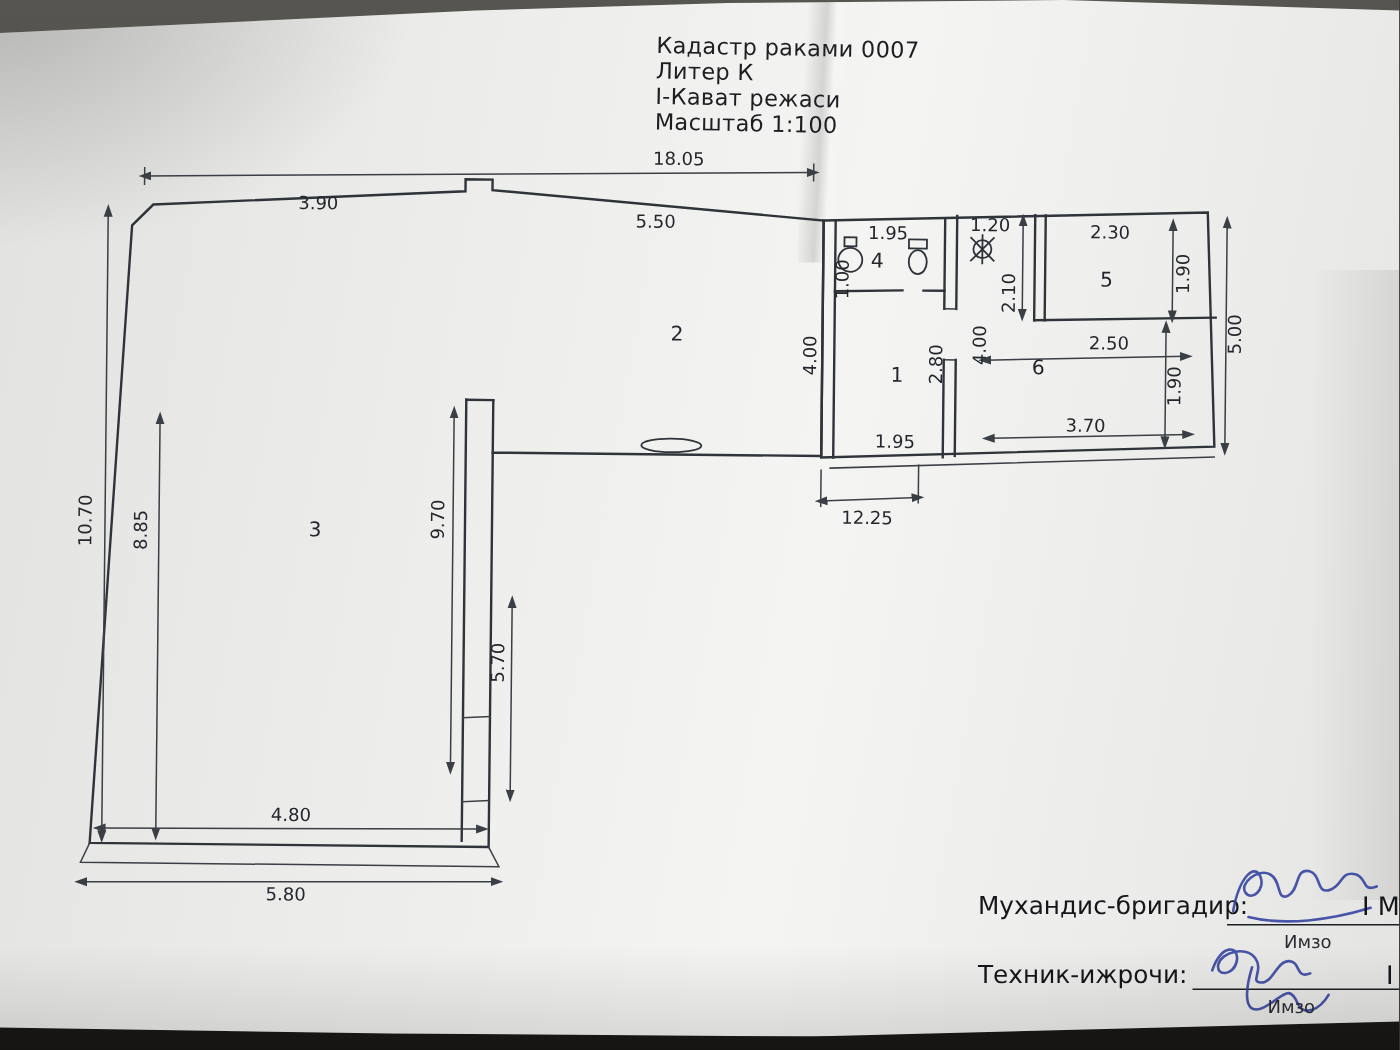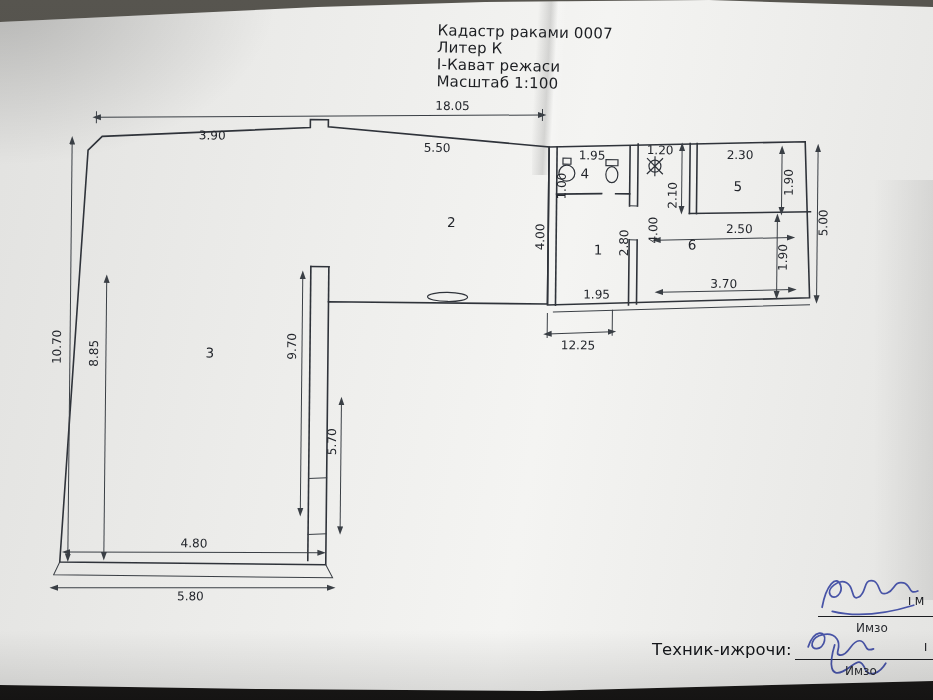--- a/index.html
+++ b/index.html
@@ -29,21 +29,21 @@
   .plan .room{font-size:13.5px;}
   .walls{stroke:#2f333a;stroke-width:1.6;fill:none;stroke-linecap:square;}
   .thin{stroke:#3a3f45;stroke-width:1;fill:none;}
   .dimline{stroke:#3a3f45;stroke-width:1;fill:none;}
   .fixture{stroke:#2f333a;stroke-width:1.2;fill:none;}
   .dooroval{stroke:#2f333a;stroke-width:1.2;fill:#f1f1ef;}
 
   .footer-label{position:absolute;color:#14161a;font-size:16.5px;white-space:nowrap;}
   .sign-line{position:absolute;border-top:1.6px solid #1c1e22;}
   .imzo{position:absolute;color:#2a2c31;font-size:12px;text-align:right;}
-  .edge-text{position:absolute;color:#14161a;font-size:11px;white-space:nowrap;}
+  .edge-text{position:absolute;color:#14161a;font-size:17px;white-space:nowrap;}
   .sig{position:absolute;}
   .sig path{stroke:#3644a0;stroke-width:1.7;fill:none;stroke-linecap:round;opacity:.9;}
 </style>
 </head>
 <body>
 
 <div class="stage">
   <div class="paper">
     <div class="shade shade-tl"></div>
     <div class="shade crease"></div>
@@ -140,20 +140,21 @@
       <g>
         <text class="room" x="547" y="153" text-anchor="middle">1</text>
         <text class="room" x="400" y="127" text-anchor="middle">2</text>
         <text class="room" x="160" y="260" text-anchor="middle">3</text>
         <text class="room" x="533" y="77" text-anchor="middle">4</text>
         <text class="room" x="686" y="88" text-anchor="middle">5</text>
         <text class="room" x="641" y="147" text-anchor="middle">6</text>
       </g>
     </svg>
 
+    <div class="footer-label" style="left:652px;top:594px;">Мухандис-бригадир:</div>
     <div class="sign-line" style="left:818px;top:616px;width:115px;"></div>
     <svg class="sig" style="left:816px;top:566px;" width="112" height="54" viewBox="0 0 110 52">
       <path d="M6,40 C10,18 20,8 24,18 C27,26 18,34 14,28 C10,22 22,12 30,16 C38,20 34,34 42,30 C50,26 46,12 56,14 C64,16 60,30 70,26 C78,23 76,14 86,16 C94,18 90,28 100,24"></path>
       <path d="M16,44 C40,50 70,46 96,38"></path>
     </svg>
     <div class="imzo" style="left:856px;top:621px;">Имзо</div>
     <div class="edge-text" style="left:908px;top:595px;">І М</div>
 
     <div class="footer-label" style="left:652px;top:640px;">Техник-ижрочи:</div>
     <div class="sign-line" style="left:795px;top:659px;width:138px;"></div>

